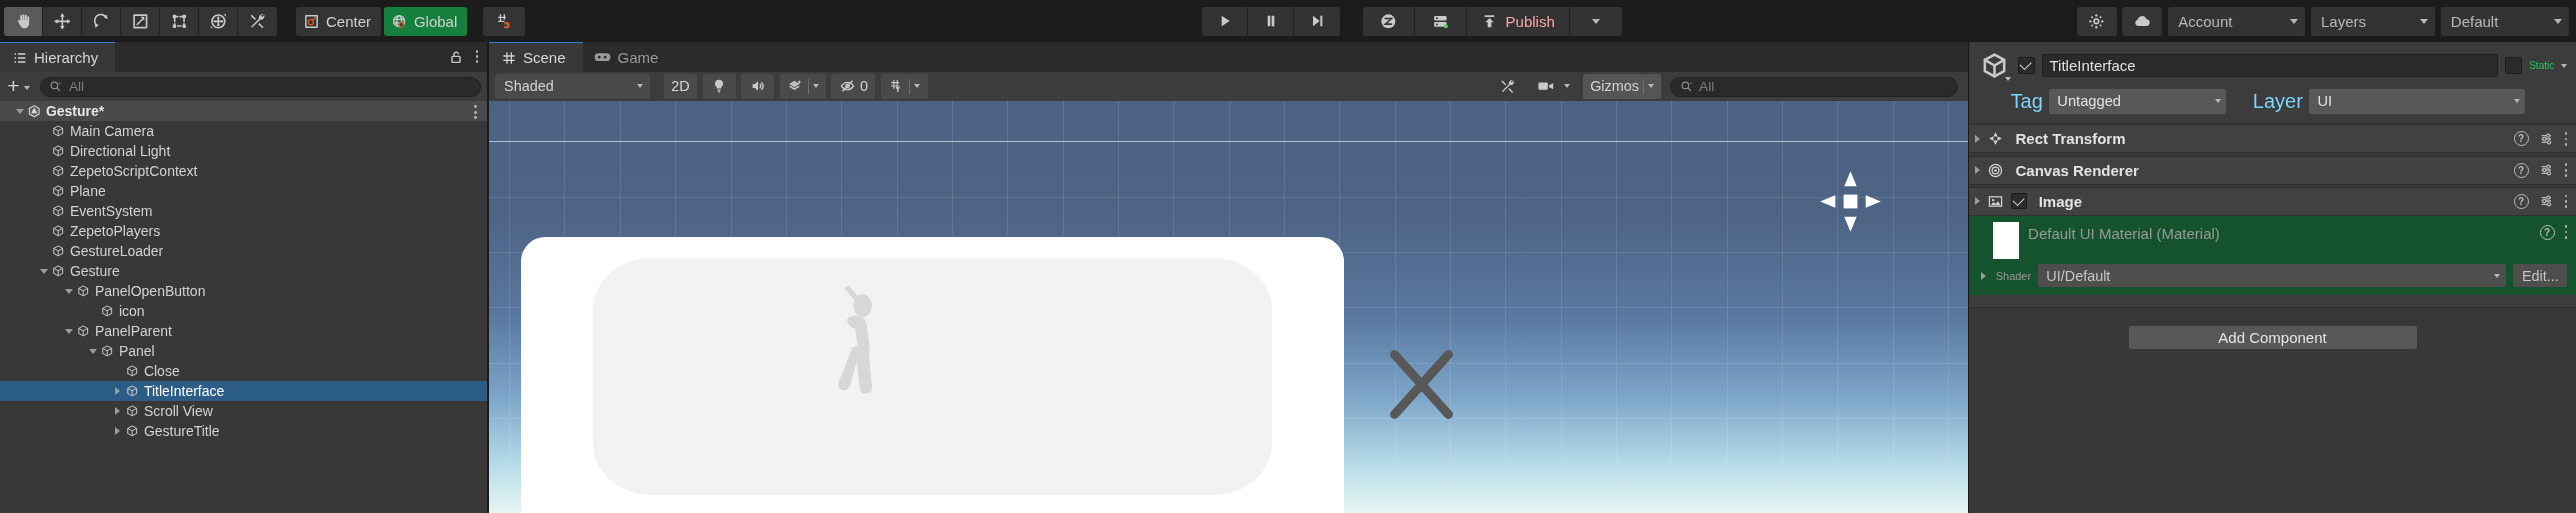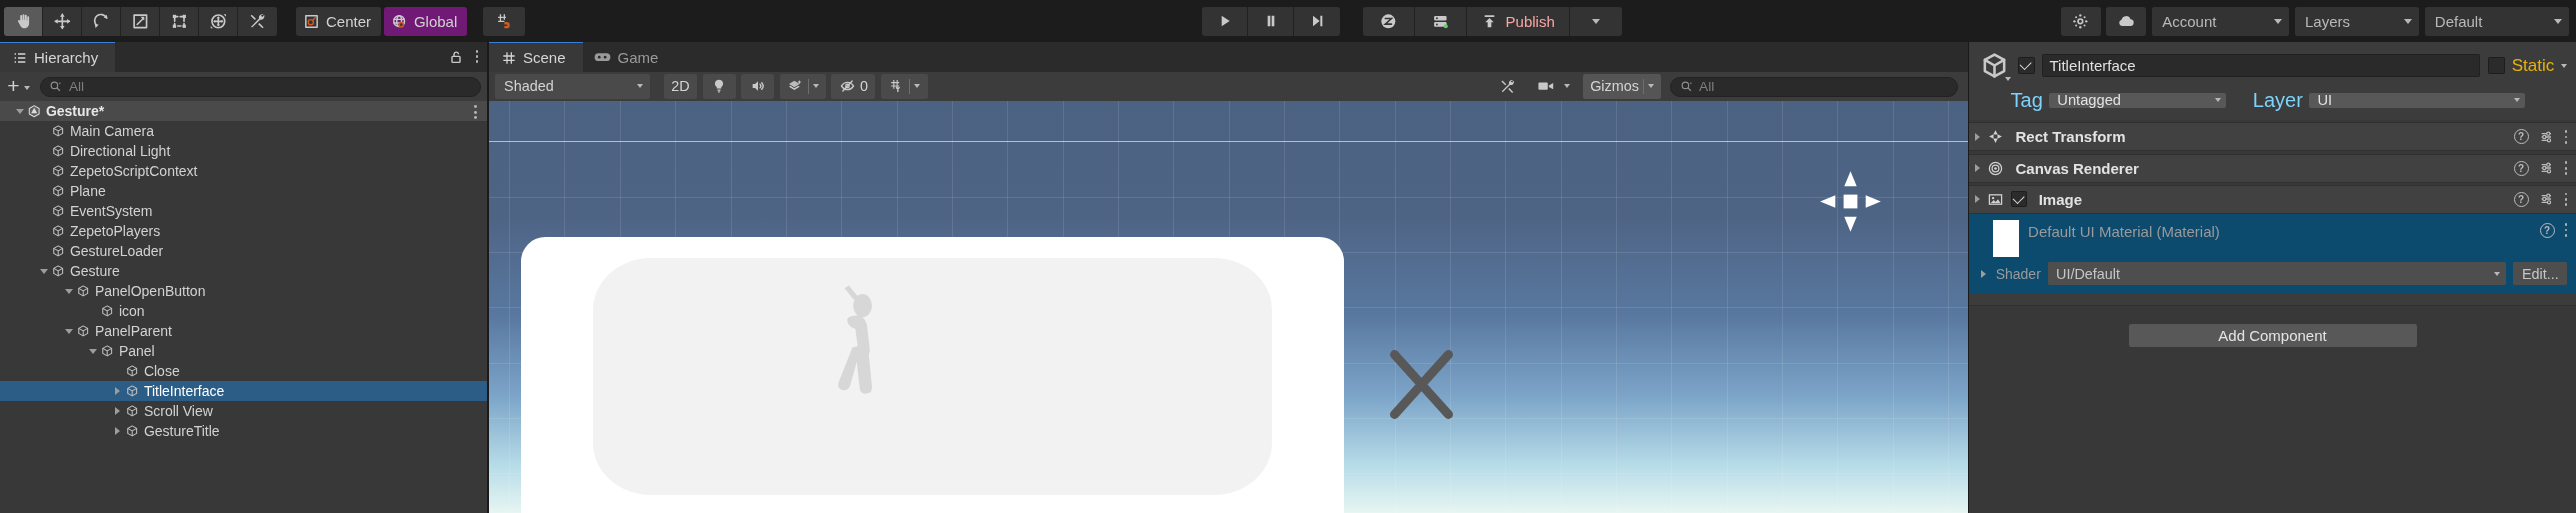--- a/index.html
+++ b/index.html
@@ -14,21 +14,21 @@
   .tb-btn { height:29px; min-width:39px; background:#343434; display:flex;
     align-items:center; justify-content:center; cursor:default;
     border-right:0.7px solid #212121; }
   .tb-btn:first-child { border-radius:2.9px 0 0 2.9px; }
   .tb-btn:last-child { border-radius:0 2.9px 2.9px 0; border-right:none; }
   .tb-btn.active { background:#5a5a5a; }
   .tb-solo { height:29px; background:#343434; border-radius:2.9px;
      display:flex; align-items:center; justify-content:center; }
   .tb-pill { height:29px; background:#343434; border-radius:2.9px; display:flex;
     align-items:center; padding:0 10px 0 7.2px; gap:5.8px; font-size:15px; color:#d2d2d2;}
-  .tb-pill.sel { background:#701a75; }
+  .tb-pill.sel { background:#15803d; }
   .sep { width:18.7px; }
   svg { display:block; }
   .ico { fill:none; stroke:#c9c9c9; stroke-width:2.1; stroke-linecap:round; stroke-linejoin:round; }
   .icof { fill:#c9c9c9; stroke:none; }
 
   #play-group { position:absolute; left:1202px; top:6.5px; display:flex; }
   #play-group .tb-btn { width:46px; background:#333; }
   #pub-group { position:absolute; left:1363px; top:6.5px; display:flex; }
   #pub-group .tb-btn { width:52px; background:#333; }
   #pub-group .pub { width:auto; padding:0 14.4px; gap:7.2px; font-size:15px; color:#fca5a5; }
@@ -99,37 +99,37 @@
   
   .i-head { background:#3c3c3c; padding:7.2px 8.6px 8.6px 8.6px; }
   .i-row1 { display:flex; align-items:center; gap:7.2px; }
   .cube-box { width:33px; height:33px; display:flex; align-items:center; justify-content:center; position:relative; }
   .chk { width:17px; height:17px; background:#2b2b2b; border:0.7px solid #1d1d1d; border-radius:1.4px;
      display:flex; align-items:center; justify-content:center; }
   .chk.on::after { content:""; width:9.3px;height:5.8px; border-left:1.9px solid #dcdcdc;
      border-bottom:1.9px solid #dcdcdc; transform:rotate(-45deg) translate(0.7px,-1.4px); }
   .namefield { flex:1; height:23px; background:#2a2a2a; border:0.7px solid #202020; border-radius:1.4px;
      display:flex; align-items:center; padding:0 6.5px; font-size:15px; color:#e0e0e0; }
-  .statictxt { font-size:17px; color:#eab308; }
+  .statictxt { font-size:10px; color:#22c55e; }
   .i-row2 { display:flex; align-items:center; gap:6.5px; margin-top:6.5px; padding-left:33px; }
   .lbl-s { font-size:20px; color:#7dd3fc; }
-  .selbox { height:15px; background:#585858; border-radius:2.2px; display:flex; align-items:center;
+  .selbox { height:25px; background:#585858; border-radius:2.2px; display:flex; align-items:center;
      justify-content:space-between; padding:0 5.8px 0 8px; font-size:14.7px; color:#e2e2e2; }
   .comp-row { height:29px; background:#414141; border-top:0.7px solid #303030; border-bottom:0.7px solid #303030;
      display:flex; align-items:center; padding:0 8.6px 0 5.8px; gap:7.2px; margin-top:2.2px; }
   .comp-row .cname { font-size:15px; color:#e2e2e2; font-weight:bold; margin-left:4.3px; flex:1; }
   .comp-tools { display:flex; align-items:center; gap:10px; }
   .circ-q { width:15px;height:15px;border:1.4px solid #bcbcbc;border-radius:50%;
      font-size:10px;color:#bcbcbc;display:flex;align-items:center;justify-content:center;font-weight:bold;}
-  .mat-body { background:#0c4a6e; padding:5.8px 8.6px 7.2px 5.8px; }
+  .mat-body { background:#14532d; padding:5.8px 8.6px 7.2px 5.8px; }
   .mat-row { display:flex; align-items:flex-start; gap:8.6px; }
   .mat-swatch { width:26px; height:37px; background:#fff; margin-left:18.7px; }
   .mat-name { font-size:15px; color:#9a9a9a; flex:1; padding-top:2.9px; }
   .shader-row { display:flex; align-items:center; gap:7.2px; margin-top:5.8px; padding-left:5.8px; }
-  .shader-lbl { font-size:14px; color:#9a9a9a; }
+  .shader-lbl { font-size:11px; color:#9a9a9a; }
   .shader-drop { flex:1; height:23px; background:#4e4e4e; border-radius:1.4px; display:flex;
      align-items:center; justify-content:space-between; padding:0 6.5px 0 8px; font-size:14.4px; color:#c6c6c6; }
   .edit-btn { height:23px; background:#4e4e4e; border-radius:1.4px; display:flex; align-items:center;
      padding:0 8.6px; font-size:14.4px; color:#c6c6c6; }
   #add-comp { margin:18.7px auto 0 auto; width:288px; height:23px; background:#585858; border-radius:2.2px;
      display:flex; align-items:center; justify-content:center; font-size:15px; color:#e4e4e4; }
 </style>
 </head>
 <body>
 
@@ -283,21 +283,21 @@
       </svg>
     </div>
     <div class="dropbtn" style="width:137px;">
       <span>Account</span>
       <span class="caret"></span>
     </div>
     <div class="dropbtn" style="width:124px;">
       <span>Layers</span>
       <span class="caret"></span>
     </div>
-    <div class="dropbtn" style="width:144px;">
+    <div class="dropbtn" style="width:128px;">
       <span>Default</span>
       <span class="caret"></span>
     </div>
   </div>
 </div>
 
 <div id="hierarchy">
   <div class="pn-tabbar">
     <div class="pn-tab active">
       <svg width="16" height="16" viewBox="0 0 24 24">

